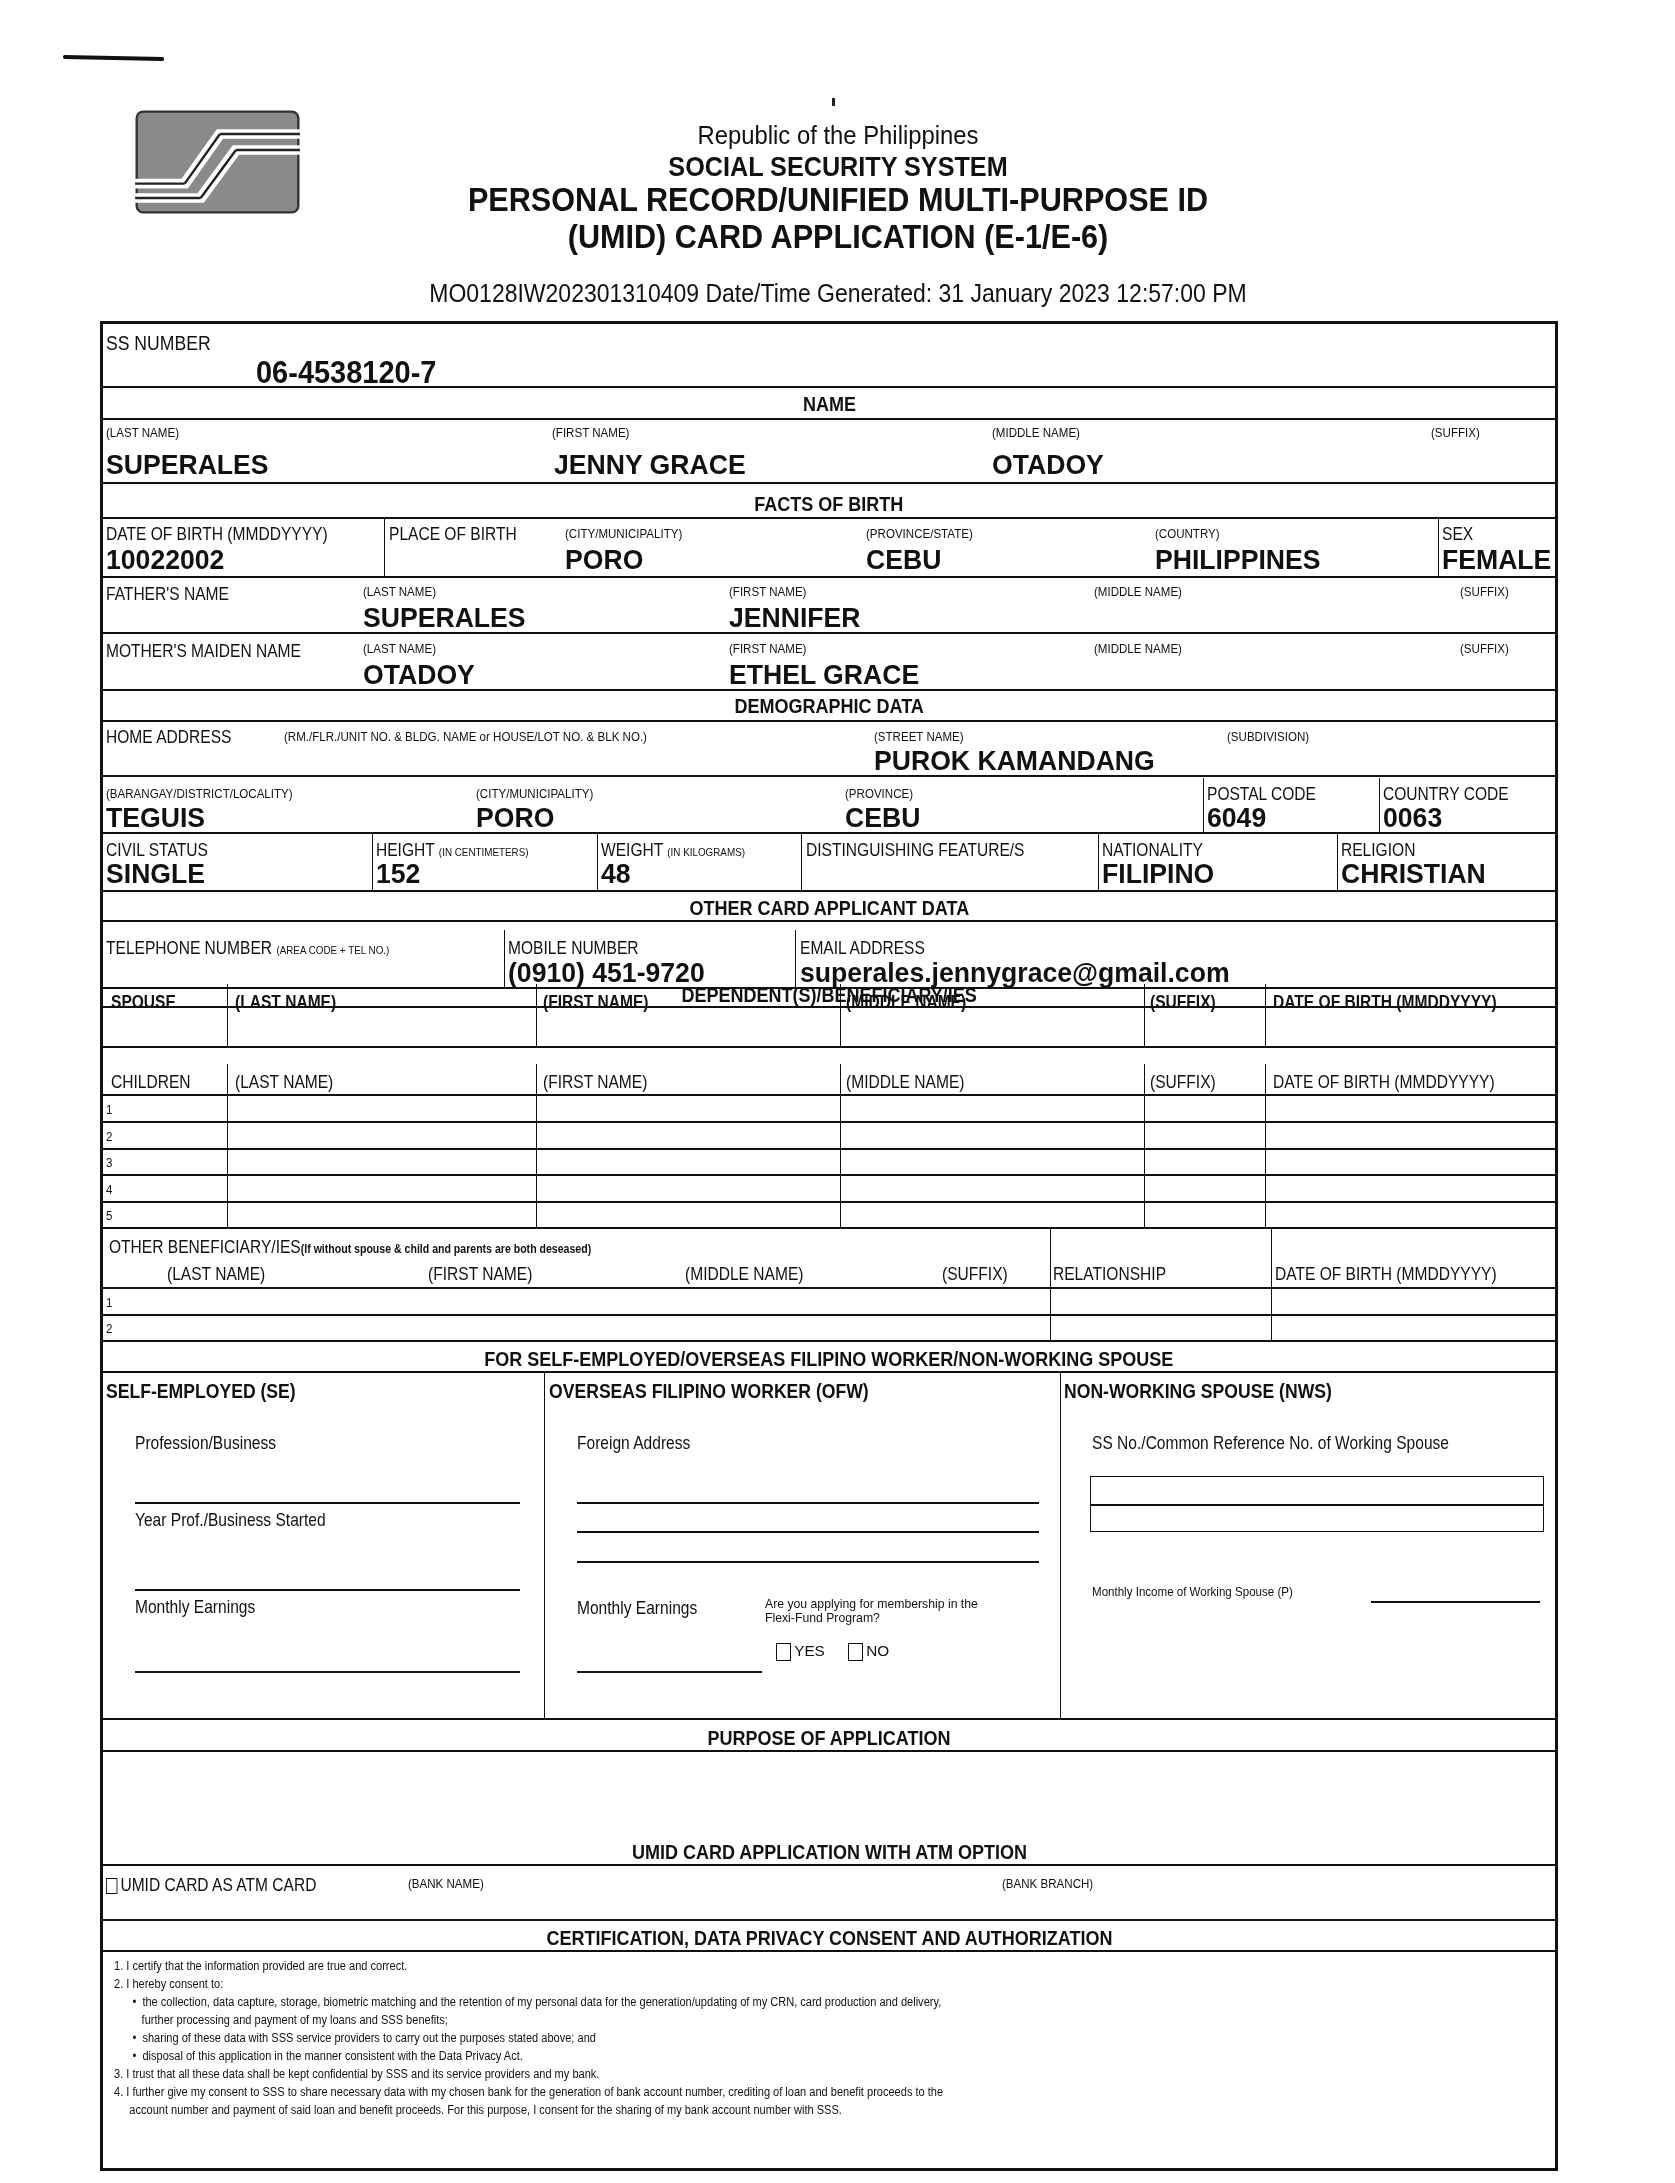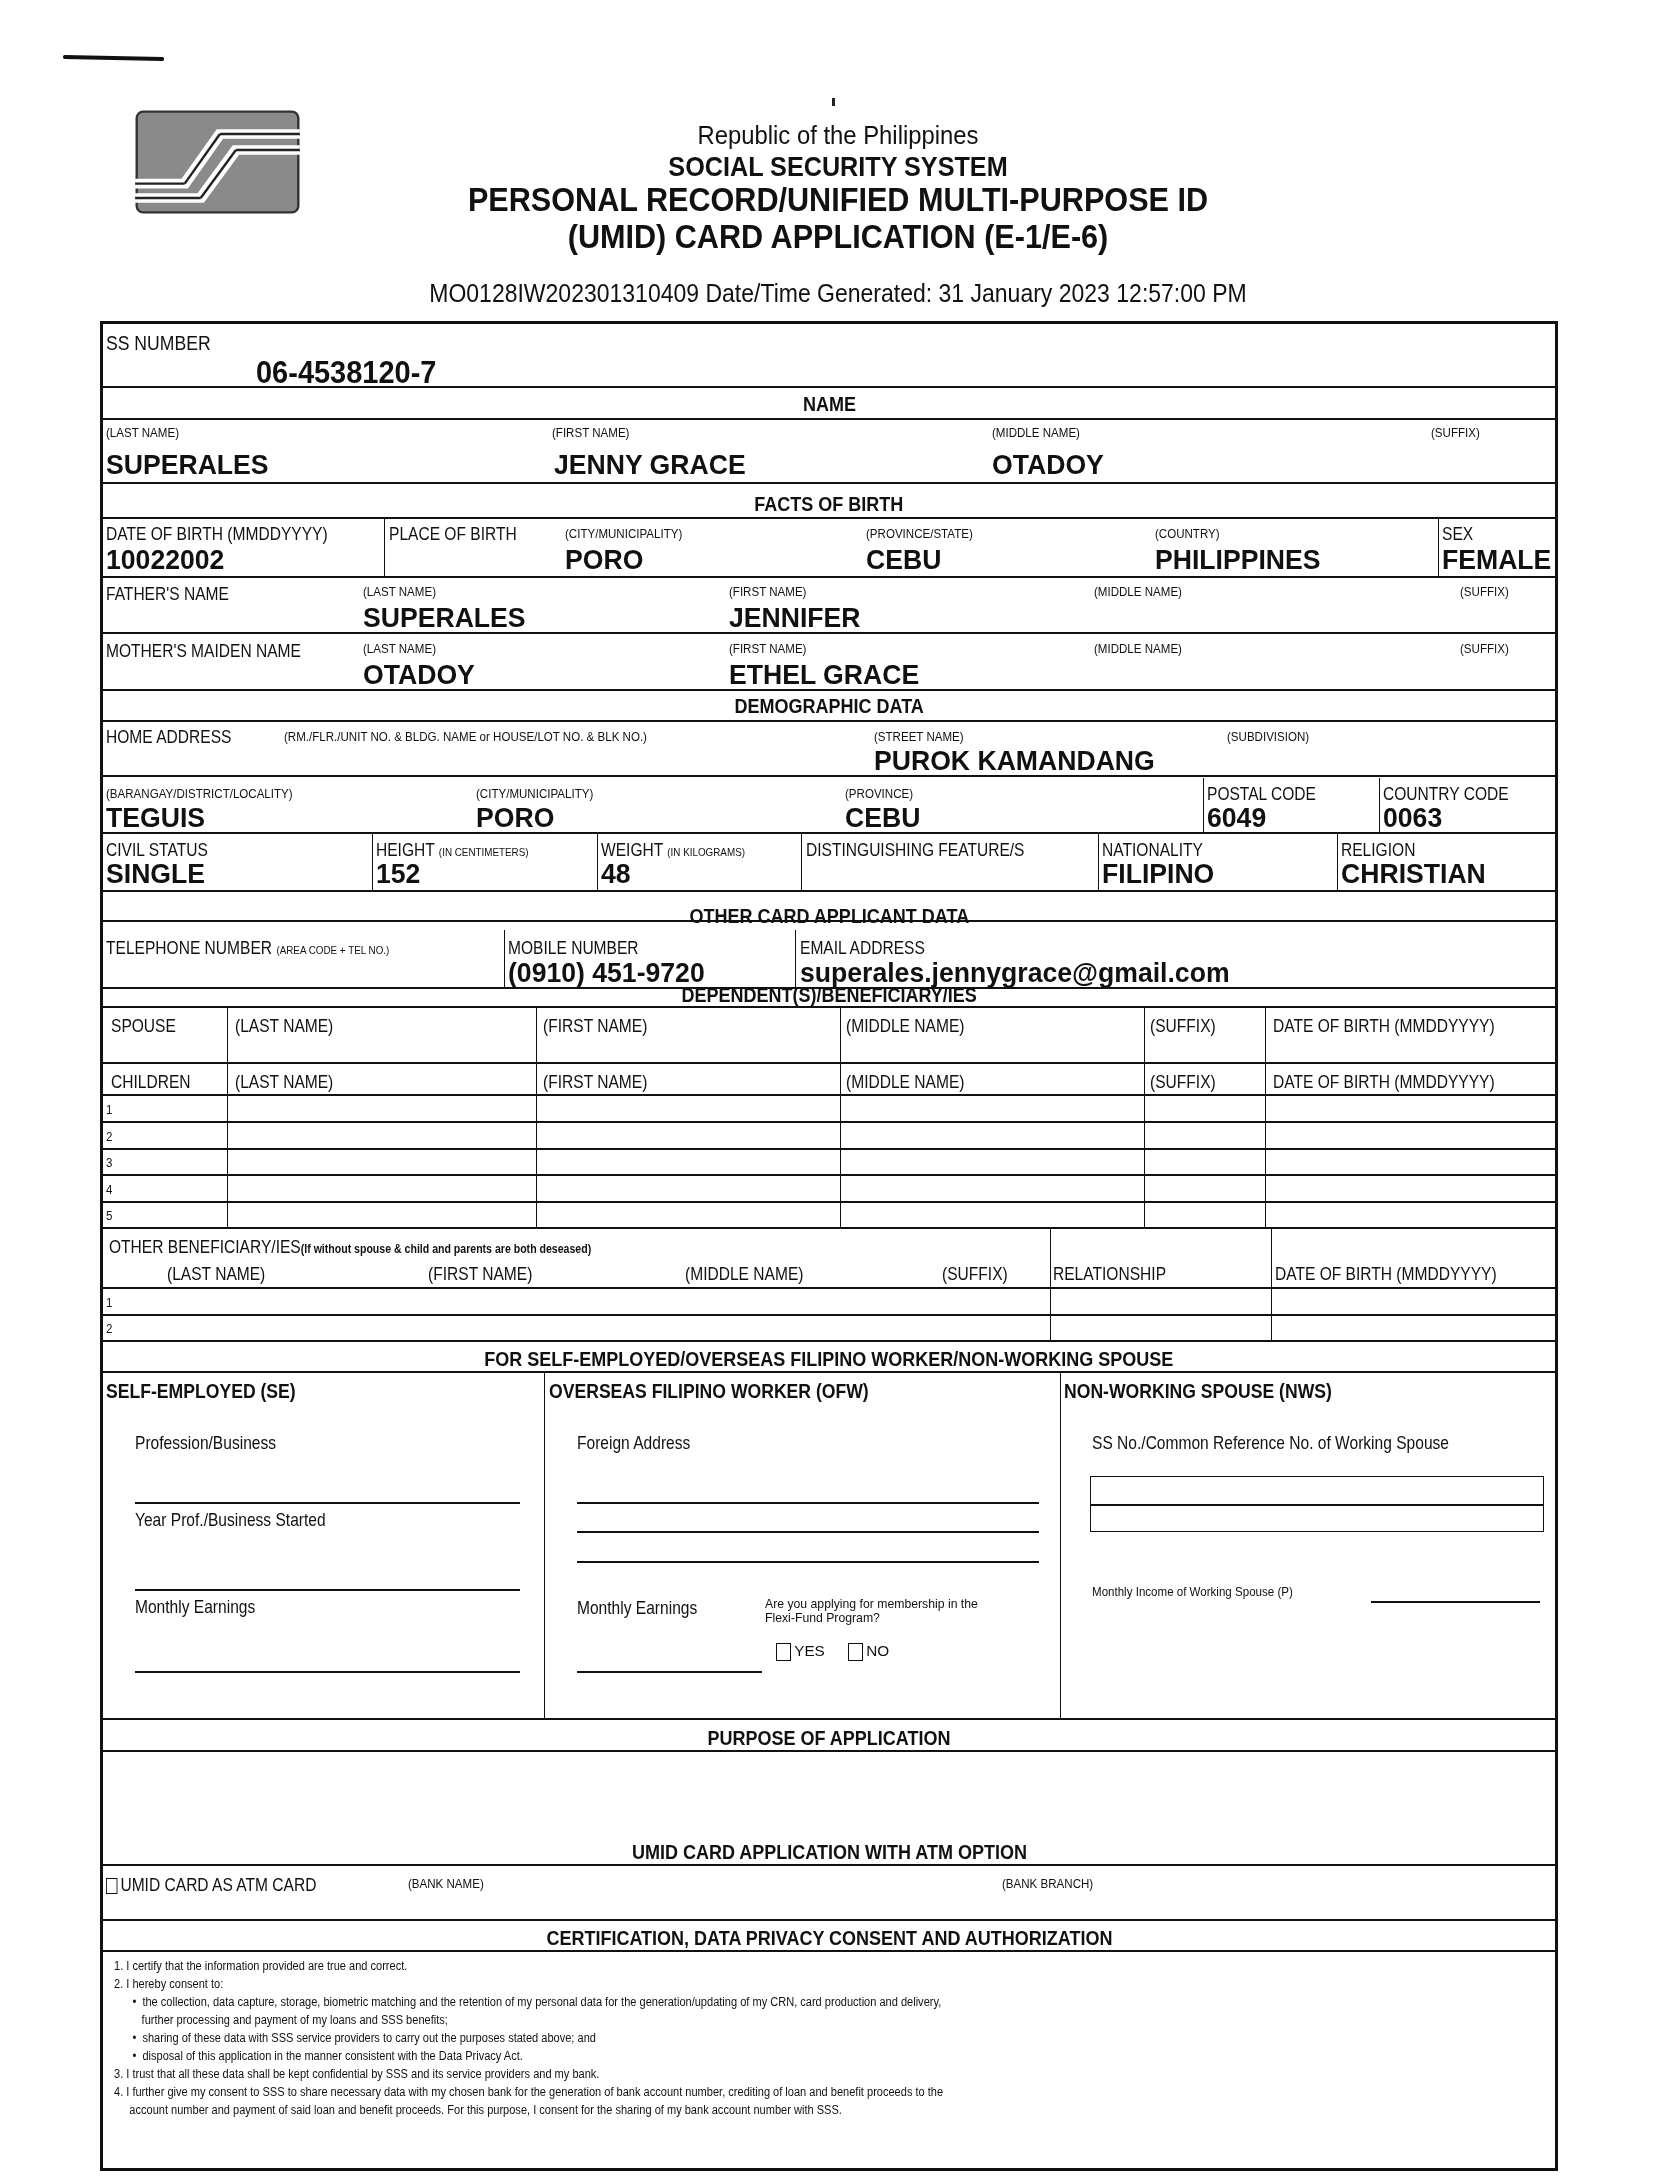--- a/index.html
+++ b/index.html
@@ -154,38 +154,38 @@
     <div class="lbl" style="left:703px;top:6.4px;">DISTINGUISHING FEATURE/S</div>
     <div class="cell vl" style="left:995px;width:0.8px;"></div>
     <div class="lbl" style="left:999px;top:6.4px;">NATIONALITY</div>
     <div class="val" style="left:999px;top:24px;">FILIPINO</div>
     <div class="cell vl" style="left:1234px;width:0.8px;"></div>
     <div class="lbl" style="left:1238px;top:6.4px;">RELIGION</div>
     <div class="val" style="left:1238px;top:24px;">CHRISTIAN</div>
   </div>
 
   <div class="row" style="top:567px;height:30.5px;">
-    <div class="sec" style="top:14px;"><span>OTHER CARD APPLICANT DATA</span></div>
+    <div class="sec" style="top:6px;"><span>OTHER CARD APPLICANT DATA</span></div>
   </div>
 
   <div class="row" style="top:606px;height:59px;">
     <div class="lbl" style="left:3.2px;top:8px;"><span>TELEPHONE NUMBER</span> <span style="font-size:11.2px;">(AREA CODE + TEL NO.)</span></div>
     <div class="cell vl" style="left:401px;width:0.8px;"></div>
     <div class="lbl" style="left:405px;top:8px;">MOBILE NUMBER</div>
     <div class="val" style="left:405px;top:27px;">(0910) 451-9720</div>
     <div class="cell vl" style="left:692px;width:0.8px;"></div>
     <div class="lbl" style="left:697px;top:8px;">EMAIL ADDRESS</div>
     <div class="val" style="left:697px;top:27px;">superales.jennygrace@gmail.com</div>
   </div>
 
   <div class="row" style="top:657px;height:27px;">
     <div class="sec" style="top:3.2px;"><span>DEPENDENT(S)/BENEFICIARY/IES</span></div>
   </div>
 
-  <div class="row" style="top:684px;height:56px;">
+  <div class="row" style="top:660px;height:64px;font-weight:bold;">
     <div class="lbl" style="left:8px;top:8px;">SPOUSE</div>
     <div class="cell vl" style="left:124px;width:0.8px;"></div>
     <div class="lbl" style="left:132px;top:8px;">(LAST NAME)</div>
     <div class="cell vl" style="left:433px;width:0.8px;"></div>
     <div class="lbl" style="left:440px;top:8px;">(FIRST NAME)</div>
     <div class="cell vl" style="left:737px;width:0.8px;"></div>
     <div class="lbl" style="left:743px;top:8px;">(MIDDLE NAME)</div>
     <div class="cell vl" style="left:1041px;width:0.8px;"></div>
     <div class="lbl" style="left:1047px;top:8px;">(SUFFIX)</div>
     <div class="cell vl" style="left:1162px;width:0.8px;"></div>

